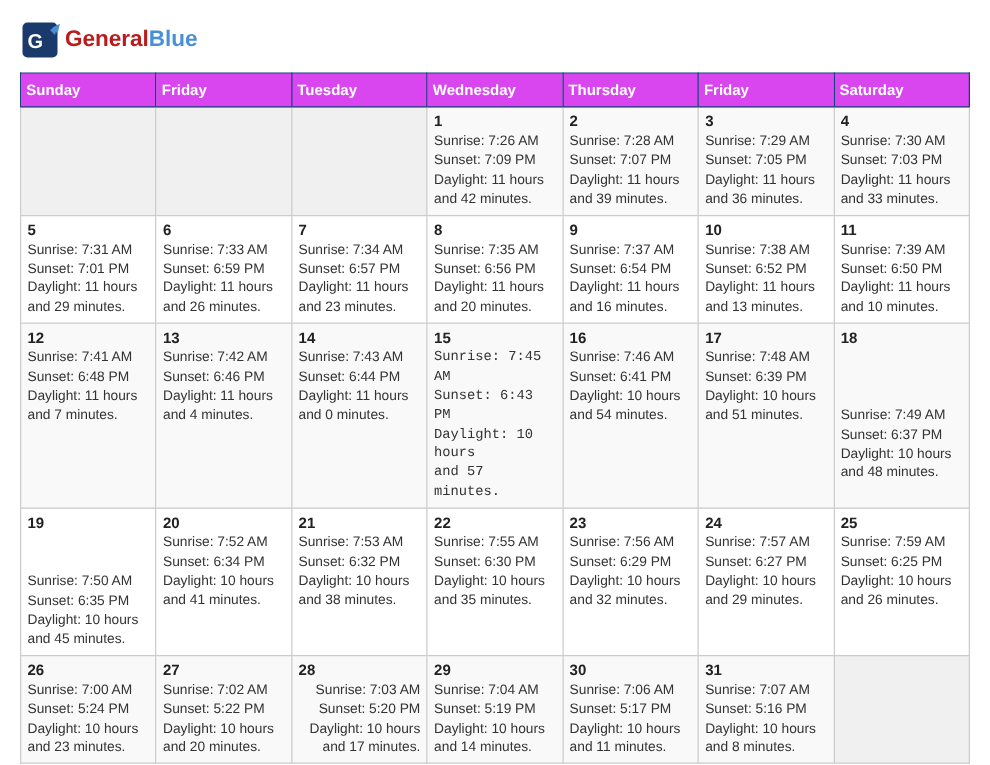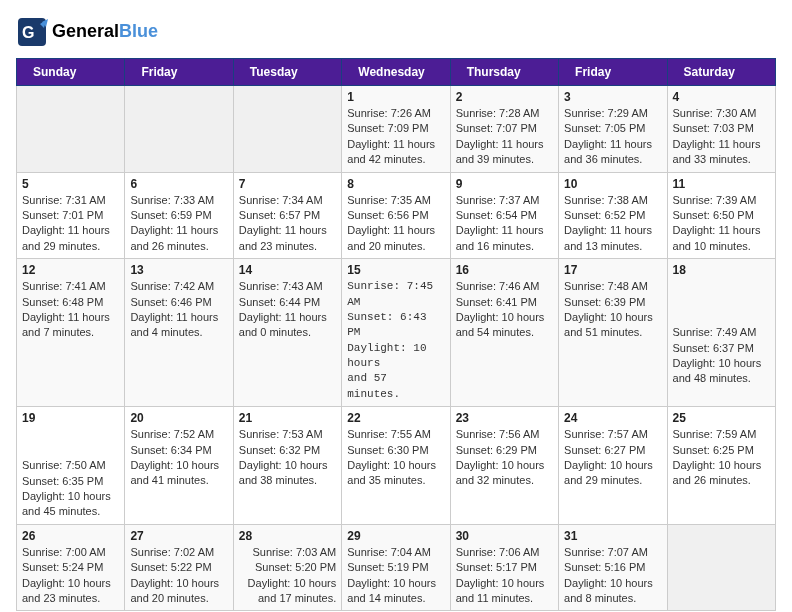--- a/index.html
+++ b/index.html
@@ -32,25 +32,25 @@
     .subtitle {
       font-size: 14px;
       color: #444;
     }
     .calendar {
       width: 100%;
       border-collapse: collapse;
       border: 1px solid #ccc;
     }
     .calendar th {
-      background-color: #4c1d95;
+      background-color: #d946ef;
       color: #fff;
       font-size: 12px;
       font-weight: bold;
-      padding: 6px 16px;
+      padding: 6px 4px;
       text-align: left;
       border: 1px solid #1a3f80;
     }
     .calendar td {
       vertical-align: top;
       border: 1px solid #ccc;
       padding: 4px 5px;
       width: 108px;
       min-height: 90px;
       font-size: 10.5px;
@@ -92,21 +92,21 @@
   <div class="logo">
     <div class="logo-wrapper">
       <svg class="logo-icon" width="32" height="32" viewBox="0 0 32 32">
         <rect x="2" y="2" width="28" height="28" rx="4" fill="#1a3a6b"></rect>
         <text x="6" y="22" font-size="16" font-family="Arial" font-weight="bold" fill="white">G</text>
         <polygon points="24,8 30,4 28,12" fill="#4a90d9"></polygon>
         <polygon points="26,6 32,3 30,11" fill="#4a90d9"></polygon>
       </svg>
       <div>
         <div style="font-size:18px; font-weight:bold; line-height:1.1;">
-          <span style="color:#000000;">General</span><span style="color:#4a90d9;">Blue</span>
+          <span style="color:#b91c1c;">General</span><span style="color:#4a90d9;">Blue</span>
         </div>
       </div>
     </div>
   </div>
   <div class="title-block">
     <div class="month-title"></div>
     <div class="subtitle"></div>
   </div>
 </div>
 

